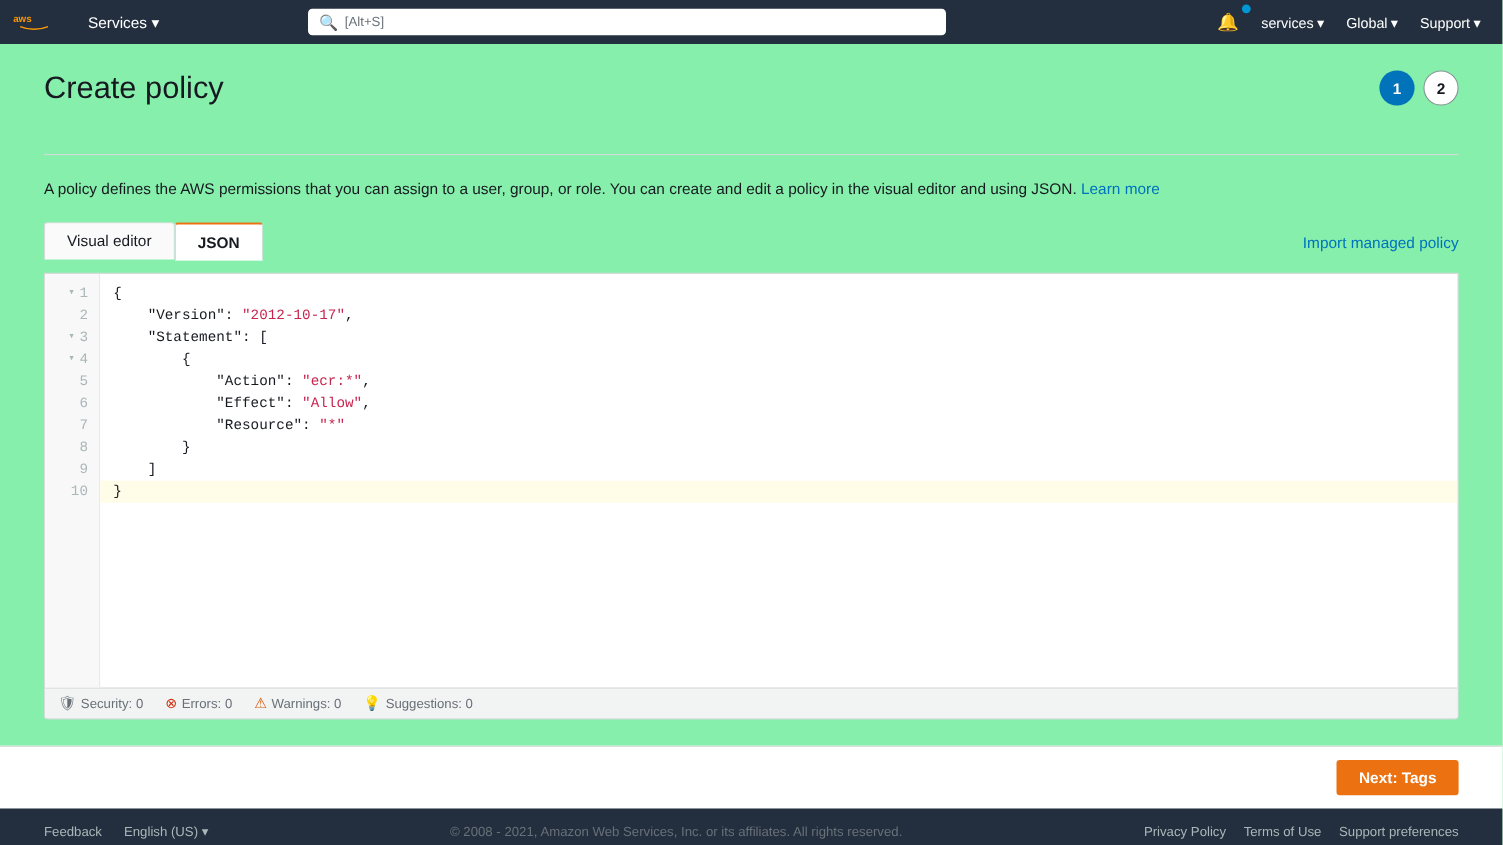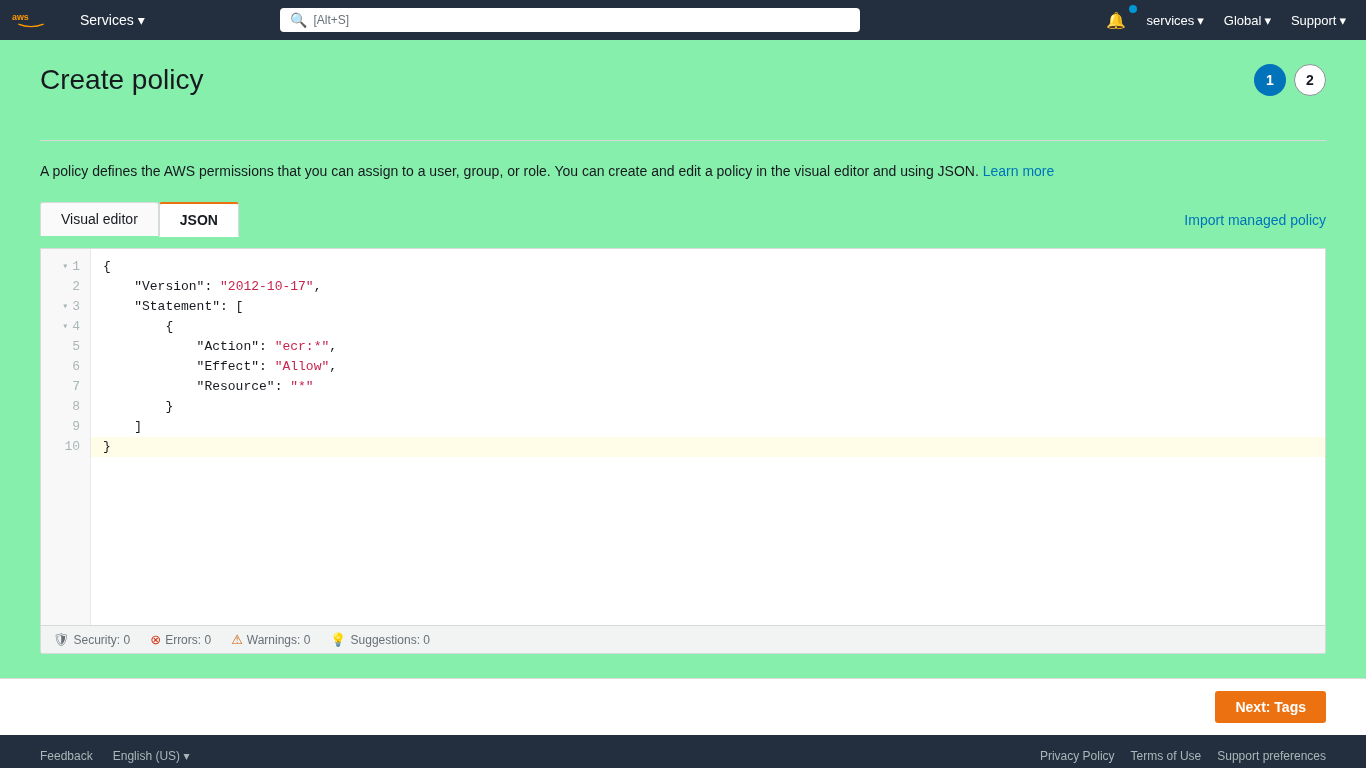--- a/index.html
+++ b/index.html
@@ -495,20 +495,23 @@
 <footer class="footer">
   <div class="footer-left">
     <a class="footer-link">
       <span>Feedback</span>
     </a>
     <a class="footer-link">
       <span>English (US)</span>
       <span>▾</span>
     </a>
   </div>
+  <div class="footer-center">
+    <span>© 2008 - 2021, Amazon Web Services, Inc. or its affiliates. All rights reserved.</span>
+  </div>
   <div class="footer-right">
     <a>
       <span>Privacy Policy</span>
     </a>
     <a>
       <span>Terms of Use</span>
     </a>
     <a>
       <span>Support preferences</span>
     </a>

